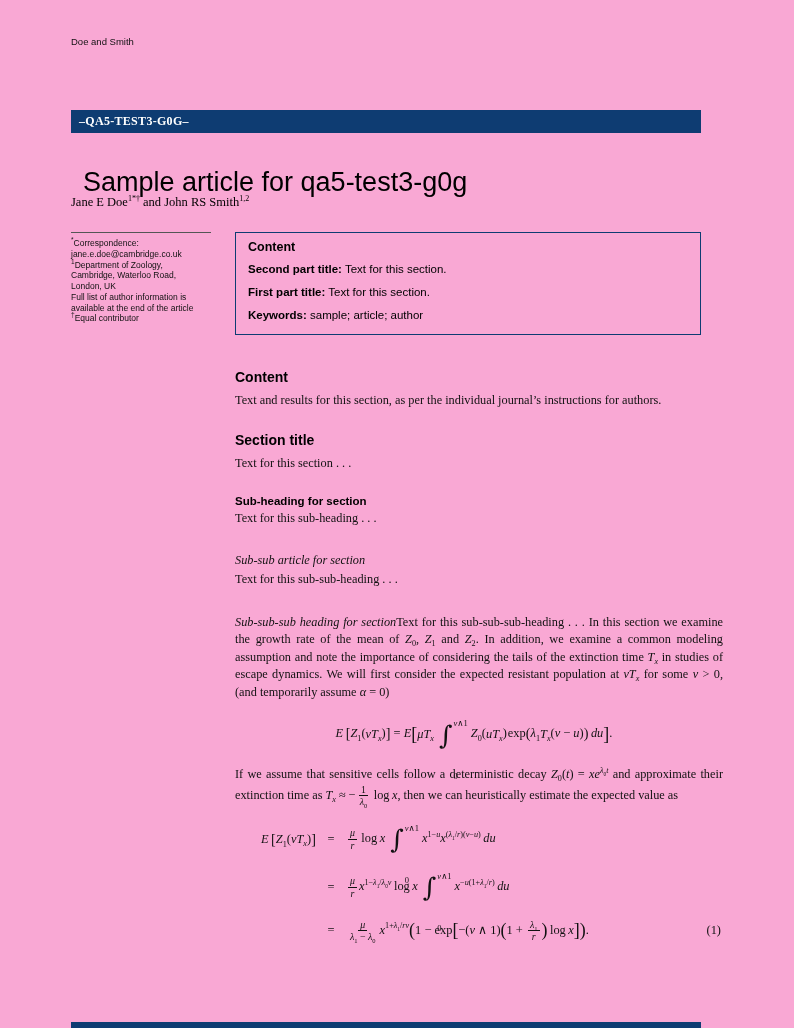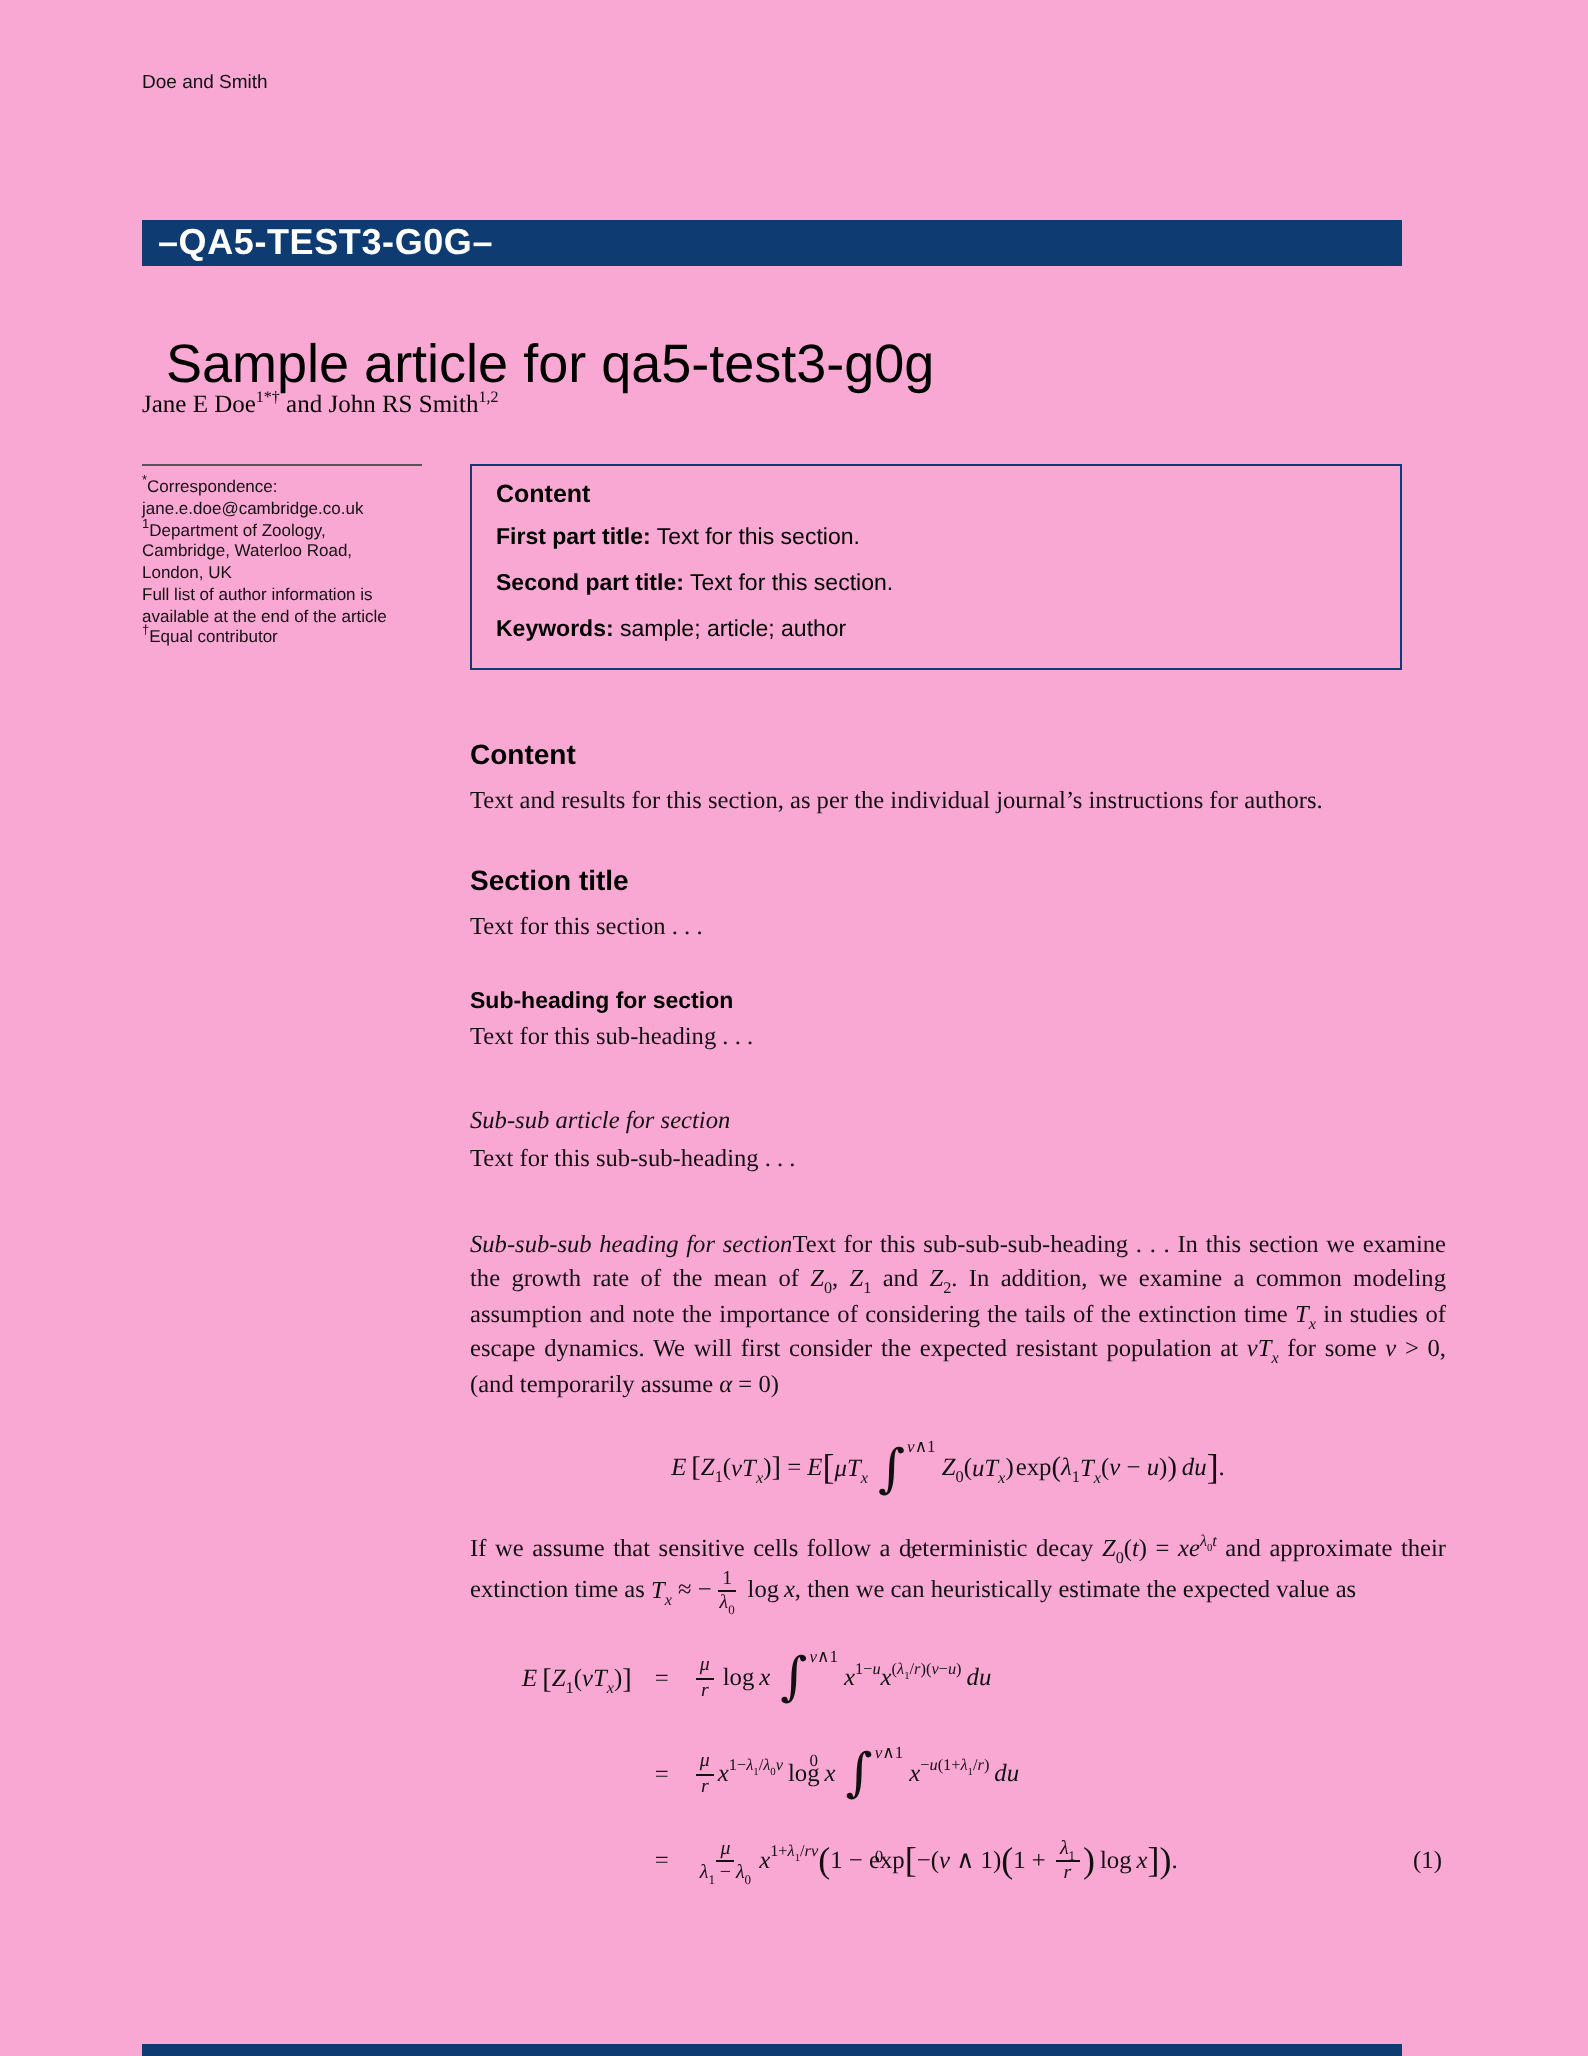--- a/index.html
+++ b/index.html
@@ -5,21 +5,21 @@
   :root{--accent:#0e3c72;}
   html,body{margin:0;padding:0;background:#ffffff;}
   .page{position:relative;width:794px;height:1028px;background:#f9a8d4;overflow:hidden;color:#111;
         font-family:"Liberation Serif","DejaVu Serif",serif;}
 
   .running-head{position:absolute;top:36px;left:71px;font-family:"Liberation Sans",sans-serif;
         font-size:9.5px;color:#111;}
 
   .banner{position:absolute;top:110px;left:71px;width:630px;height:23px;background:var(--accent);
         display:flex;align-items:center;}
-  .banner-text{color:#fff;font-family:Liberation Sans, sans-serif;font-weight:700;font-size:18px;
+  .banner-text{color:#fff;font-family:Liberation Serif, serif;font-weight:700;font-size:12px;
         padding-left:8px;letter-spacing:0.3px;}
 
   .title{position:absolute;top:155px;left:71px;margin:12px;font-family:"Liberation Sans",sans-serif;
         font-weight:500;font-size:27px;color:#000;}
 
   .authors{position:absolute;top:195px;left:71px;font-family:Liberation Serif, serif;
         font-size:12.5px;color:#000;}
   .authors sup{font-size:8px;}
 
   .body-row{position:absolute;top:232px;left:71px;width:652px;display:flex;gap:24px;align-items:flex-start;}
@@ -96,22 +96,22 @@
       <p class="side-block"><sup>*</sup>Correspondence:<br>jane.e.doe@cambridge.co.uk</p>
       <p class="side-block"><sup>1</sup>Department of Zoology,<br>Cambridge, Waterloo Road,<br>London, UK</p>
       <p class="side-block">Full list of author information is<br>available at the end of the article</p>
       <p class="side-block"><sup>†</sup>Equal contributor</p>
     </aside>
 
     <div class="main-col">
 
       <div class="abstract-box">
         <div class="abstract-title">Content</div>
+        <p class="abstract-part"><b>Second part title:</b> <span>Text for this section.</span></p>
         <p class="abstract-part"><b>First part title:</b> <span>Text for this section.</span></p>
-        <p class="abstract-part"><b>Second part title:</b> <span>Text for this section.</span></p>
         <p class="abstract-part"><b>Keywords:</b> <span>sample; article; author</span></p>
       </div>
 
       <h2 class="sec first">Content</h2>
       <p class="body-par">Text and results for this section, as per the individual journal’s instructions for authors.</p>
 
       <h2 class="sec">Section title</h2>
       <p class="body-par">Text for this section . . .</p>
 
       <h3 class="subsec">Sub-heading for section</h3>

